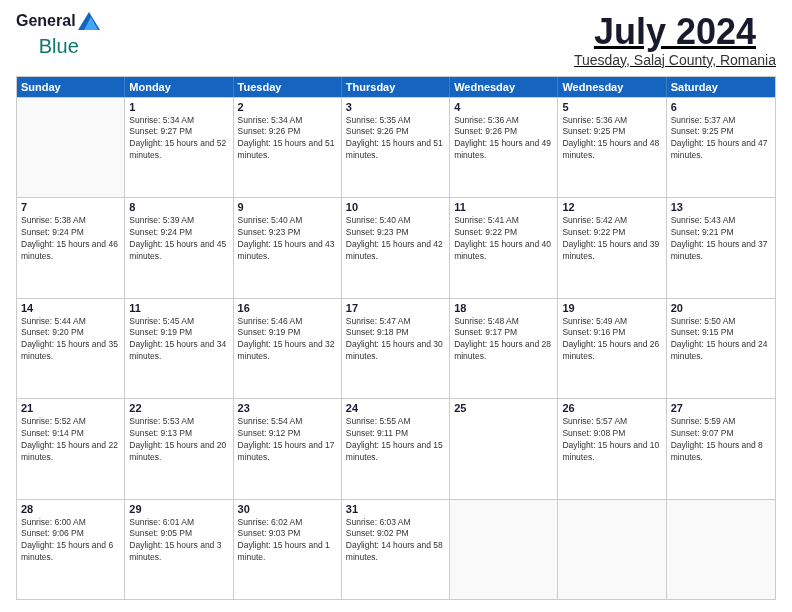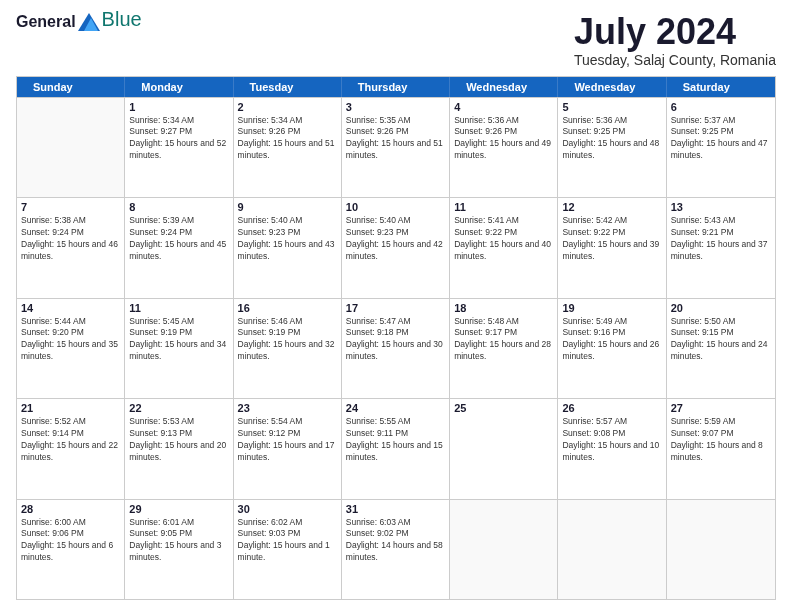--- a/index.html
+++ b/index.html
@@ -18,41 +18,43 @@
       flex-direction: column;
     }
     .header {
       display: flex;
       justify-content: space-between;
       align-items: flex-start;
       margin-bottom: 8px;
     }
     .logo {
       display: flex;
-      flex-direction: row;
+      flex-direction: column;
       align-items: center;
+      gap: 9px;
     }
     .logo-text {
       display: flex;
       align-items: center;
       font-size: 18px;
       font-weight: bold;
     }
     .logo-general {
       color: #1a1a2e;
       font-size: 16px;
       font-weight: bold;
     }
     .logo-blue {
       color: #0f766e;
       font-size: 20px;
       font-weight: normal;
     }
     .title-area {
-      text-align: left;
+      text-align: center;
+      text-decoration: underline;
     }
     .month-title {
       font-size: 36px;
       font-weight: bold;
       color: #1a1a2e;
       line-height: 1.1;
     }
     .location {
       font-size: 14px;
       color: #333;
@@ -65,21 +67,21 @@
     }
     .cal-header {
       display: grid;
       grid-template-columns: repeat(7, 1fr);
       background: #1565c0;
     }
     .cal-header-cell {
       color: #fff;
       font-size: 11px;
       font-weight: bold;
-      padding: 4px 16px;
+      padding: 4px 4px;
       text-align: left;
       border-right: 1px solid #3a7bc8;
     }
     .cal-header-cell:last-child { border-right: none; }
     .cal-body {
       flex: 1;
       display: flex;
       flex-direction: column;
     }
     .cal-row {

